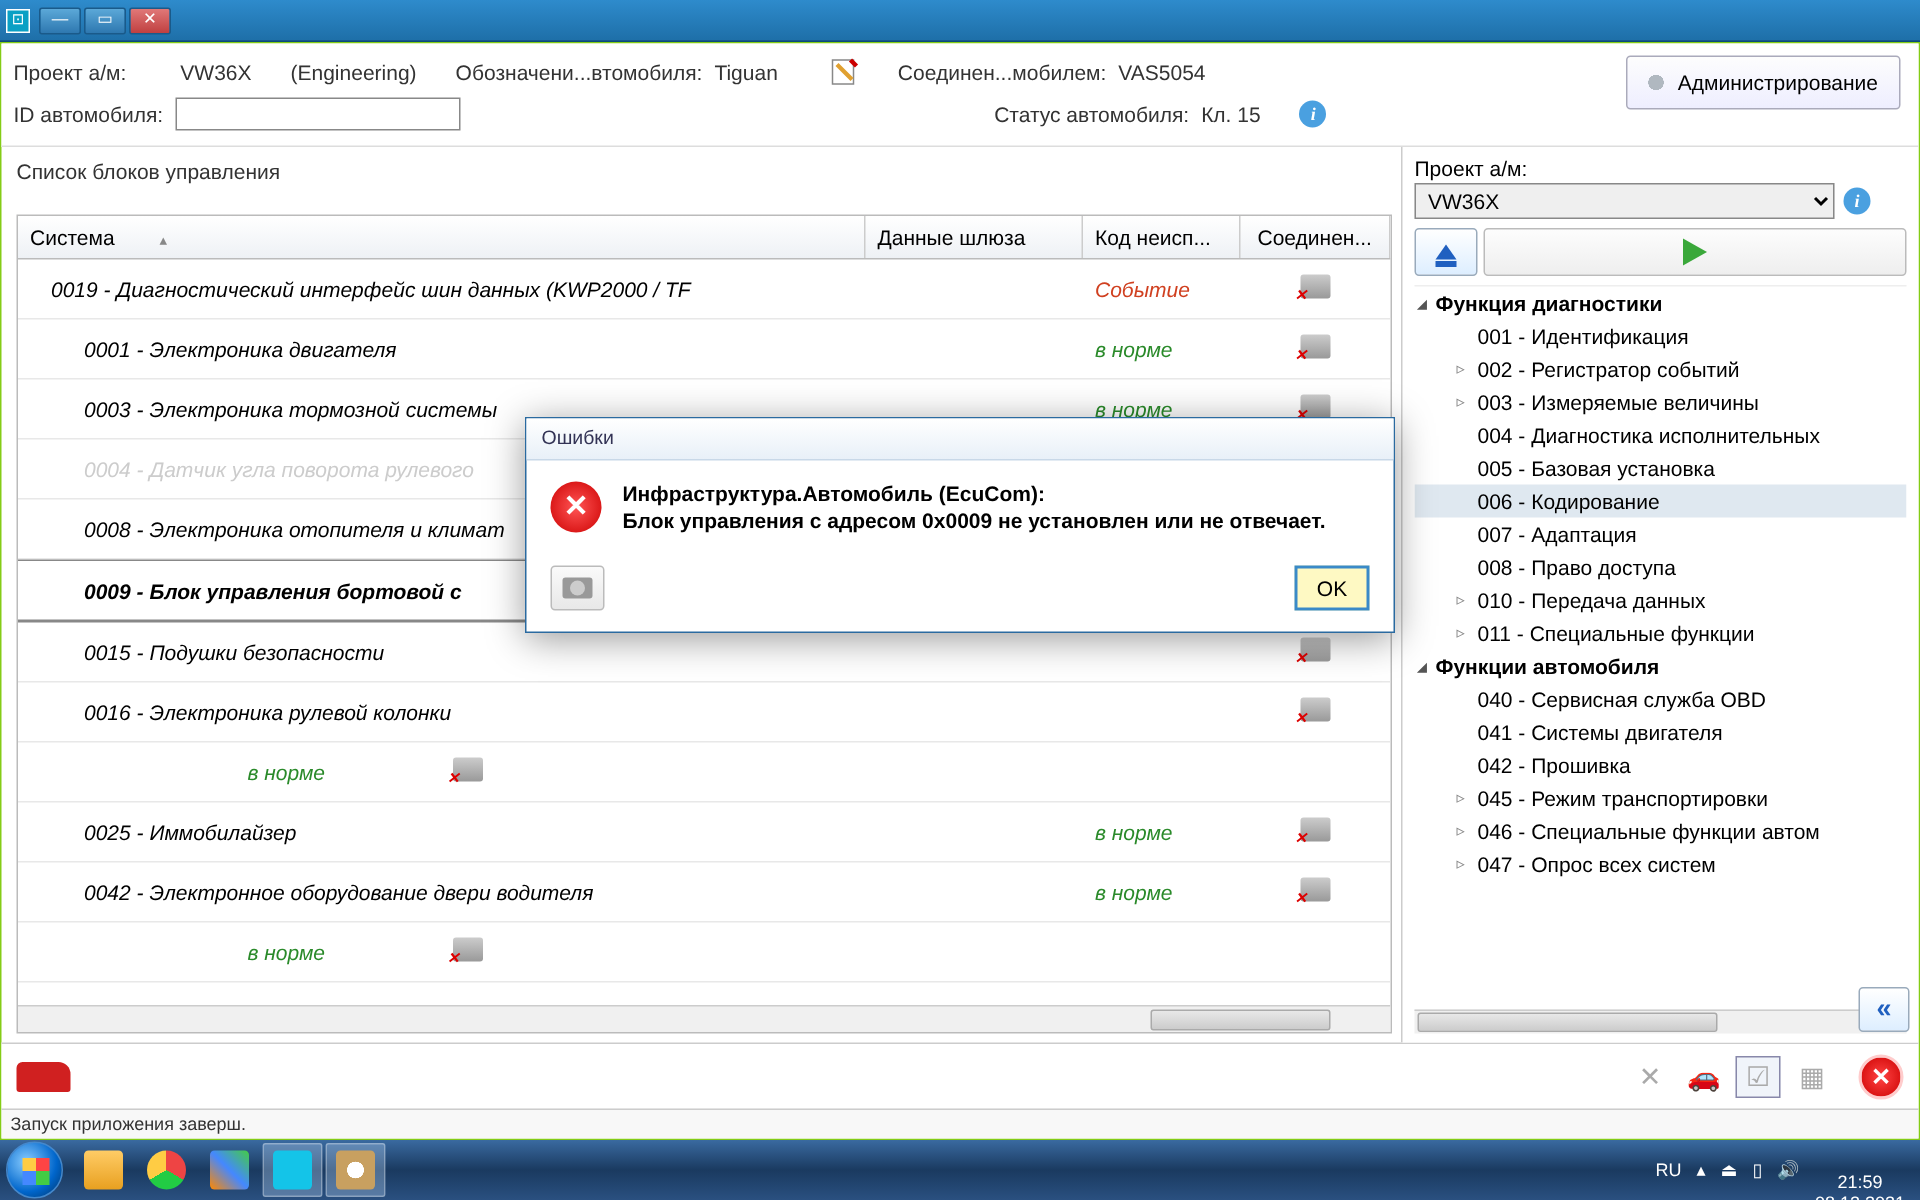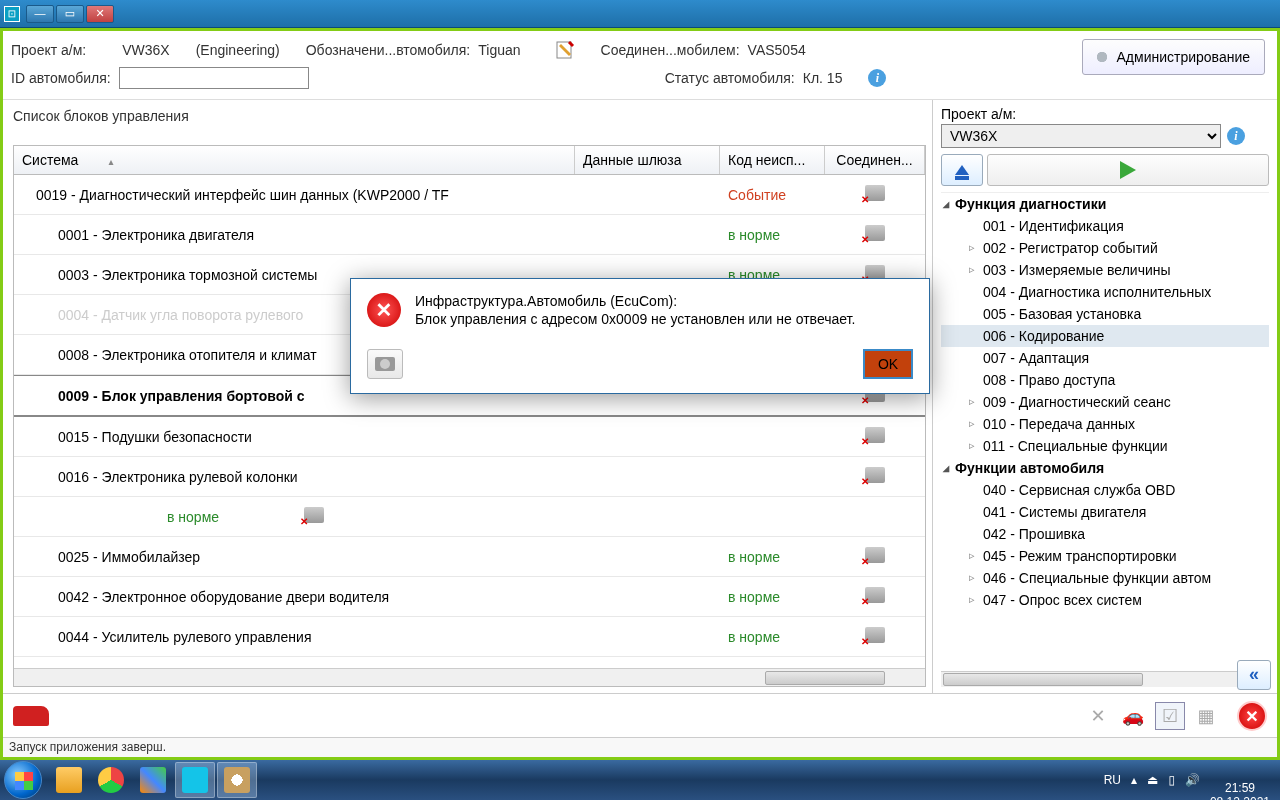--- a/index.html
+++ b/index.html
@@ -6,21 +6,21 @@
 body { width: 1280px; height: 800px; overflow: hidden; background: #2b5797; position: relative; }
 
 
 .win-titlebar { height: 28px; background: linear-gradient(#2e8bcc, #1e6fa8); display: flex; align-items: center; padding: 0 4px; color: #fff; font-size: 13px; border-bottom: 1px solid #0a4b7a; }
 .win-titlebar .icon { width: 16px; height: 16px; background: #0aa0c4; margin-right: 6px; border: 1px solid #fff; font-size: 10px; text-align: center; line-height: 14px; color: #fff; }
 .win-titlebar .title { flex: 1; }
 .win-controls { display: flex; gap: 2px; }
 .win-btn { width: 28px; height: 18px; background: linear-gradient(#5ba8d8,#2e78b0); border: 1px solid #1a5a8a; border-radius: 2px; color: #fff; font-size: 11px; text-align: center; line-height: 14px; cursor: pointer; }
 .win-btn.close { background: linear-gradient(#e07878,#c04040); }
 
-.app { position: absolute; top: 28px; left: 0; right: 0; bottom: 40px; background: #fff; display: flex; flex-direction: column; border: 3px solid #84cc16; }
+.app { position: absolute; top: 28px; left: 0; right: 0; bottom: 40px; background: #fff; display: flex; flex-direction: column; border: 1px solid #84cc16; }
 
 
 .header-info { padding: 6px 8px; font-size: 14px; background: #fff; border-bottom: 1px solid #ddd; }
 .header-row { display: flex; align-items: center; gap: 8px; margin-bottom: 4px; }
 .hlabel { color: #333; }
 .hval { color: #333; margin-right: 18px; }
 .vehicle-id-input { width: 190px; height: 22px; border: 1px solid #888; }
 .edit-icon-btn { width: 28px; height: 26px; margin-left: 4px; display: inline-flex; align-items: center; justify-content: center; }
 .info-icon { width: 18px; height: 18px; border-radius: 50%; background: #4aa0e0; color: #fff; font-style: italic; font-weight: bold; text-align: center; line-height: 18px; font-size: 12px; font-family: Georgia, serif; }
 .admin-btn { position: absolute; right: 12px; top: 8px; height: 36px; padding: 0 14px 0 10px; border: 1px solid #aab; border-radius: 3px; background: linear-gradient(#fdfdfd,#eef); display: flex; align-items: center; gap: 6px; font-size: 14px; cursor: pointer; }
@@ -35,21 +35,21 @@
 .th { padding: 6px 8px; border-right: 1px solid #ccc; text-align: left; }
 .col-sys { flex: 1; min-width: 300px; }
 .col-gate { width: 145px; }
 .col-code { width: 105px; }
 .col-conn { width: 100px; text-align: center; }
 .sort-arrow { font-size: 10px; color: #888; margin-left: 30px; }
 .tbody { overflow-y: auto; flex: 1; }
 .tr { display: flex; border-bottom: 1px solid #e8e8e8; font-size: 14px; min-height: 40px; align-items: center; }
 .tr.selected { font-weight: bold; border-bottom: 2px solid #888; border-top: 1px solid #888; }
 .tr.disabled { color: #ccc; }
-.td { padding: 10px 8px; }
+.td { padding: 10px 8px; font-style: italic; }
 .td.col-sys { padding-left: 44px; }
 .tr.parent .td.col-sys { padding-left: 22px; }
 .code-ok { color: #2a8a2a; }
 .code-event { color: #d04020; }
 .conn-icon { width: 20px; height: 16px; display: inline-block; background: linear-gradient(#ccc,#999); border-radius: 2px; position: relative; }
 .conn-icon::after { content: "✕"; color: #d00; font-size: 10px; position: absolute; left: -4px; bottom: -4px; font-weight: bold; }
 .hscroll { height: 18px; background: #f0f0f0; border-top: 1px solid #ccc; position: relative; }
 .hscroll-thumb { position: absolute; right: 40px; top: 2px; width: 120px; height: 14px; background: linear-gradient(#e8e8e8,#ccc); border: 1px solid #aaa; border-radius: 2px; }
 
 
@@ -94,27 +94,27 @@
 .task-item.active { background: rgba(180,210,240,0.35); box-shadow: inset 0 0 0 1px rgba(255,255,255,0.3); }
 .task-item .ico { width: 26px; height: 26px; border-radius: 3px; }
 .tray { margin-left: auto; display: flex; align-items: center; gap: 10px; color: #fff; font-size: 12px; padding-right: 6px; }
 .tray-time { text-align: center; line-height: 14px; margin-top: 29px; }
 
 
 .dialog-overlay { position: absolute; top: 278px; left: 350px; width: 580px; background: #fff; border: 1px solid #2a6aa0; box-shadow: 0 4px 24px rgba(0,0,0,0.4); z-index: 100; }
 .dlg-title { height: 28px; background: linear-gradient(#fff,#e8f0f8); border-bottom: 1px solid #c8d8e8; padding: 5px 10px; font-size: 13px; color: #335; }
 .dlg-body { padding: 14px 16px 10px 16px; display: flex; gap: 14px; font-size: 14px; }
 .err-icon { width: 34px; height: 34px; border-radius: 50%; background: radial-gradient(circle,#f55,#c00); color: #fff; font-size: 20px; font-weight: bold; text-align: center; line-height: 34px; flex-shrink: 0; }
-.dlg-text p { margin-bottom: 2px; }
+.dlg-text p { margin-bottom: 2px; font-weight: bold; }
 .dlg-text .code { font-weight: 600; }
 .dlg-footer { display: flex; justify-content: space-between; align-items: center; padding: 10px 16px 14px 16px; }
 .cam-btn { width: 36px; height: 30px; border: 1px solid #bbb; border-radius: 3px; background: linear-gradient(#fafafa,#e8e8e8); display: flex; align-items: center; justify-content: center; cursor: pointer; }
 .cam-glyph { width: 20px; height: 14px; background: #999; border-radius: 2px; position: relative; }
 .cam-glyph::after { content: ""; position: absolute; top: 2px; left: 5px; width: 10px; height: 10px; border-radius: 50%; background: #ccc; }
-.ok-btn { width: 50px; height: 30px; border: 2px solid #3a8ac8; background: #c2410c; font-size: 14px; cursor: pointer; }
+.ok-btn { width: 50px; height: 30px; border: 2px solid #3a8ac8; background: #fef9c3; font-size: 14px; cursor: pointer; }
 </style>
 </head>
 <body>
 
 <div class="win-titlebar">
   <div class="icon">⊡</div>
   <div class="win-controls">
     <div class="win-btn">—</div>
     <div class="win-btn">▭</div>
     <div class="win-btn close">✕</div>
@@ -224,21 +224,20 @@
               <div class="td col-code code-ok">в норме</div>
               <div class="td col-conn"><span class="conn-icon"></span></div>
             </div>
             <div class="tr">
               <div class="td col-sys">0042 - Электронное оборудование двери водителя</div>
               <div class="td col-gate"></div>
               <div class="td col-code code-ok">в норме</div>
               <div class="td col-conn"><span class="conn-icon"></span></div>
             </div>
             <div class="tr">
-              <div class="td col-sys">0044 - Усилитель рулевого управления</div>
               <div class="td col-gate"></div>
               <div class="td col-code code-ok">в норме</div>
               <div class="td col-conn"><span class="conn-icon"></span></div>
             </div>
           </div>
         <div class="hscroll">
             <div class="hscroll-thumb"></div>
           </div>
       </div>
     </div>
@@ -262,21 +261,20 @@
       <div class="tree" id="func-tree">
           <div class="tree-item group">Функция диагностики</div>
           <div class="tree-item sub">001 - Идентификация</div>
           <div class="tree-item sub has-arrow">002 - Регистратор событий</div>
           <div class="tree-item sub has-arrow">003 - Измеряемые величины</div>
           <div class="tree-item sub">004 - Диагностика исполнительных</div>
           <div class="tree-item sub">005 - Базовая установка</div>
           <div class="tree-item sub selected">006 - Кодирование</div>
           <div class="tree-item sub">007 - Адаптация</div>
           <div class="tree-item sub">008 - Право доступа</div>
-          <div class="tree-item sub has-arrow">009 - Диагностический сеанс</div>
           <div class="tree-item sub has-arrow">010 - Передача данных</div>
           <div class="tree-item sub has-arrow">011 - Специальные функции</div>
           <div class="tree-item group">Функции автомобиля</div>
           <div class="tree-item sub">040 - Сервисная служба OBD</div>
           <div class="tree-item sub">041 - Системы двигателя</div>
           <div class="tree-item sub">042 - Прошивка</div>
           <div class="tree-item sub has-arrow">045 - Режим транспортировки</div>
           <div class="tree-item sub has-arrow">046 - Специальные функции автом</div>
           <div class="tree-item sub has-arrow">047 - Опрос всех систем</div>
         </div>
@@ -295,20 +293,21 @@
     <div class="tool-btn">🚗</div>
     <div class="tool-btn active-view">☑</div>
     <div class="tool-btn">▦</div>
     <div class="close-round">✕</div>
   </div>
 
   <div class="status-bar">Запуск приложения заверш.</div>
 </div>
 
 <div class="dialog-overlay">
+  <div class="dlg-title">Ошибки</div>
   <div class="dlg-body">
     <div class="err-icon">✕</div>
     <div class="dlg-text">
       <p>Инфраструктура.Автомобиль (EcuCom):</p>
       <p>Блок управления с адресом 0x0009 не установлен или не отвечает.</p>
     </div>
   </div>
   <div class="dlg-footer">
     <div class="cam-btn">
         <div class="cam-glyph"></div>

